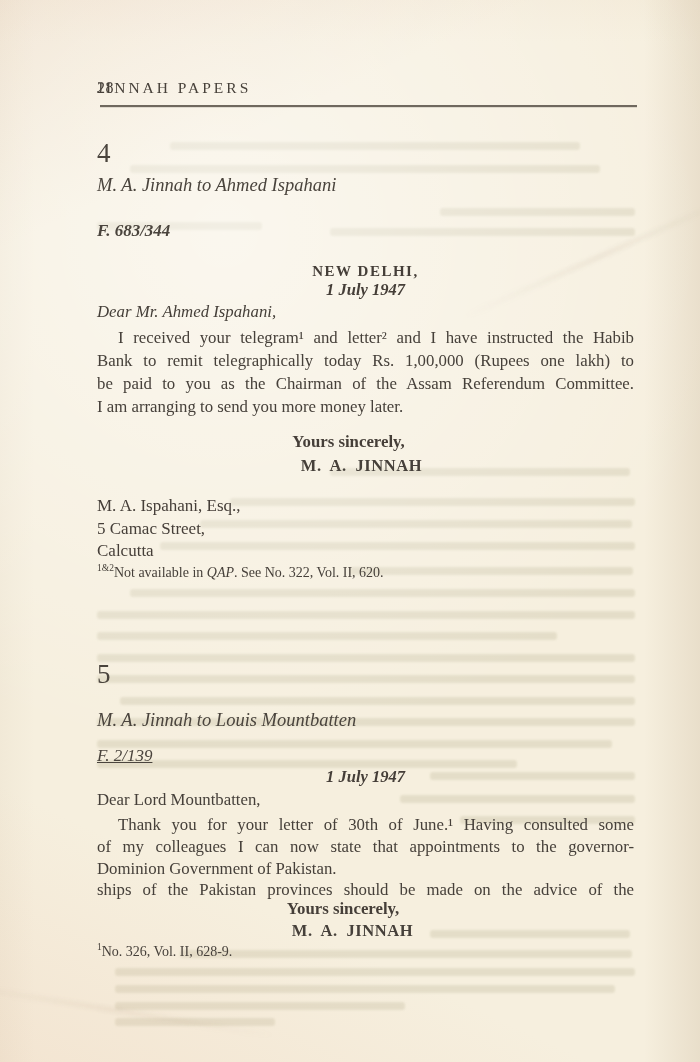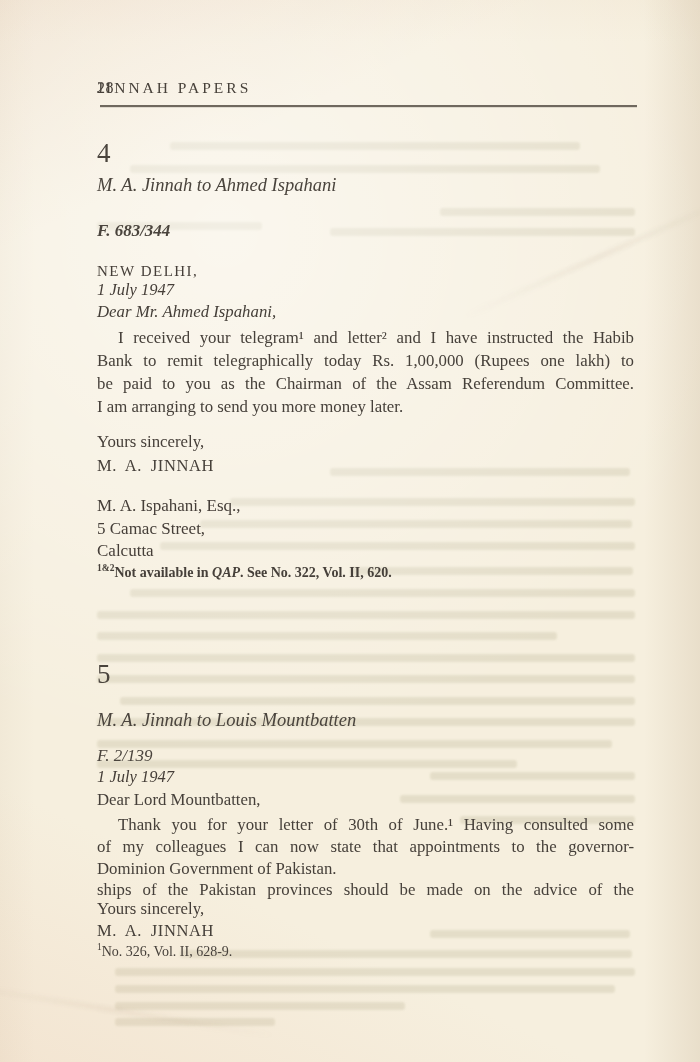--- a/index.html
+++ b/index.html
@@ -29,21 +29,21 @@
     background:linear-gradient(90deg,rgba(150,125,95,0) 0%,rgba(150,125,95,0.18) 50%,rgba(150,125,95,0) 100%);
     transform:rotate(9deg);}
 
   
   .ghost{position:absolute;height:8px;background:#c9c2a6;opacity:0.38;
          filter:blur(1.2px);border-radius:3px;z-index:1;pointer-events:none;}
 
   .abs{position:absolute;z-index:4;}
   .tcol{left:97px;width:537px;}
   .center{text-align:left;}
-  .rightal{text-align:left;}
+  .rightal{text-align:center;font-weight:bold;}
 
   .pagenum{font-size:16px;letter-spacing:0.5px;}
   .running{font-size:15.5px;letter-spacing:3px;color:#47413a;}
   .rule{left:100px;width:537px;height:2px;background:#6e6必75e;
         background:#6f685e;box-shadow:0 1px 0 rgba(111,104,94,0.18);z-index:4;position:absolute;}
 
   .docnum{font-size:27px;line-height:27px;color:#4a443d;}
   .doctitle{font-style:italic;font-size:18.5px;color:#4a443d;}
   .docref{font-style:italic;font-size:17px;color:#4a443d;}
 
@@ -124,25 +124,25 @@
 
   <div class="abs tcol rightal closingline" style="top:432px;padding-right:34px;box-sizing:border-box;">Yours sincerely,</div>
   <div class="abs tcol rightal signature" style="top:456px;padding-right:8px;box-sizing:border-box;">M. A. JINNAH</div>
 
   <div class="abs tcol addr" style="top:495px;">
     <div>M. A. Ispahani, Esq.,</div>
     <div>5 Camac Street,</div>
     <div>Calcutta</div>
   </div>
 
-  <div class="abs tcol footnote" style="top:565px;font-weight:bold;"><sup>1&amp;2</sup><span>Not available in </span><span class="cited">QAP</span><span>. See No. 322, Vol. II, 620.</span></div>
+  <div class="abs tcol footnote" style="top:565px;"><sup>1&amp;2</sup><span>Not available in </span><span class="cited">QAP</span><span>. See No. 322, Vol. II, 620.</span></div>
 
   <div class="abs tcol center docnum" style="top:661px;">5</div>
   <div class="abs tcol center doctitle" style="top:710px;">M. A. Jinnah to Louis Mountbatten</div>
-  <div class="abs tcol center docref" style="top:746px;">F. 2/139</div>
+  <div class="abs tcol center docref" style="top:746px;text-decoration:underline;">F. 2/139</div>
 
   <div class="abs tcol rightal dateline" style="top:767px;">1 July 1947</div>
 
   <div class="abs tcol bodytext" style="top:790px;">Dear Lord Mountbatten,</div>
 
   <div class="abs tcol bodytext" style="top:814px;">
     <div class="line l2 ind">Thank you for your letter of 30th of June.¹ Having consulted some</div>
     <div class="line l2">of my colleagues I can now state that appointments to the governor-</div>
     <div class="line l2 last">Dominion Government of Pakistan.</div>
     <div class="line l2">ships of the Pakistan provinces should be made on the advice of the</div>

